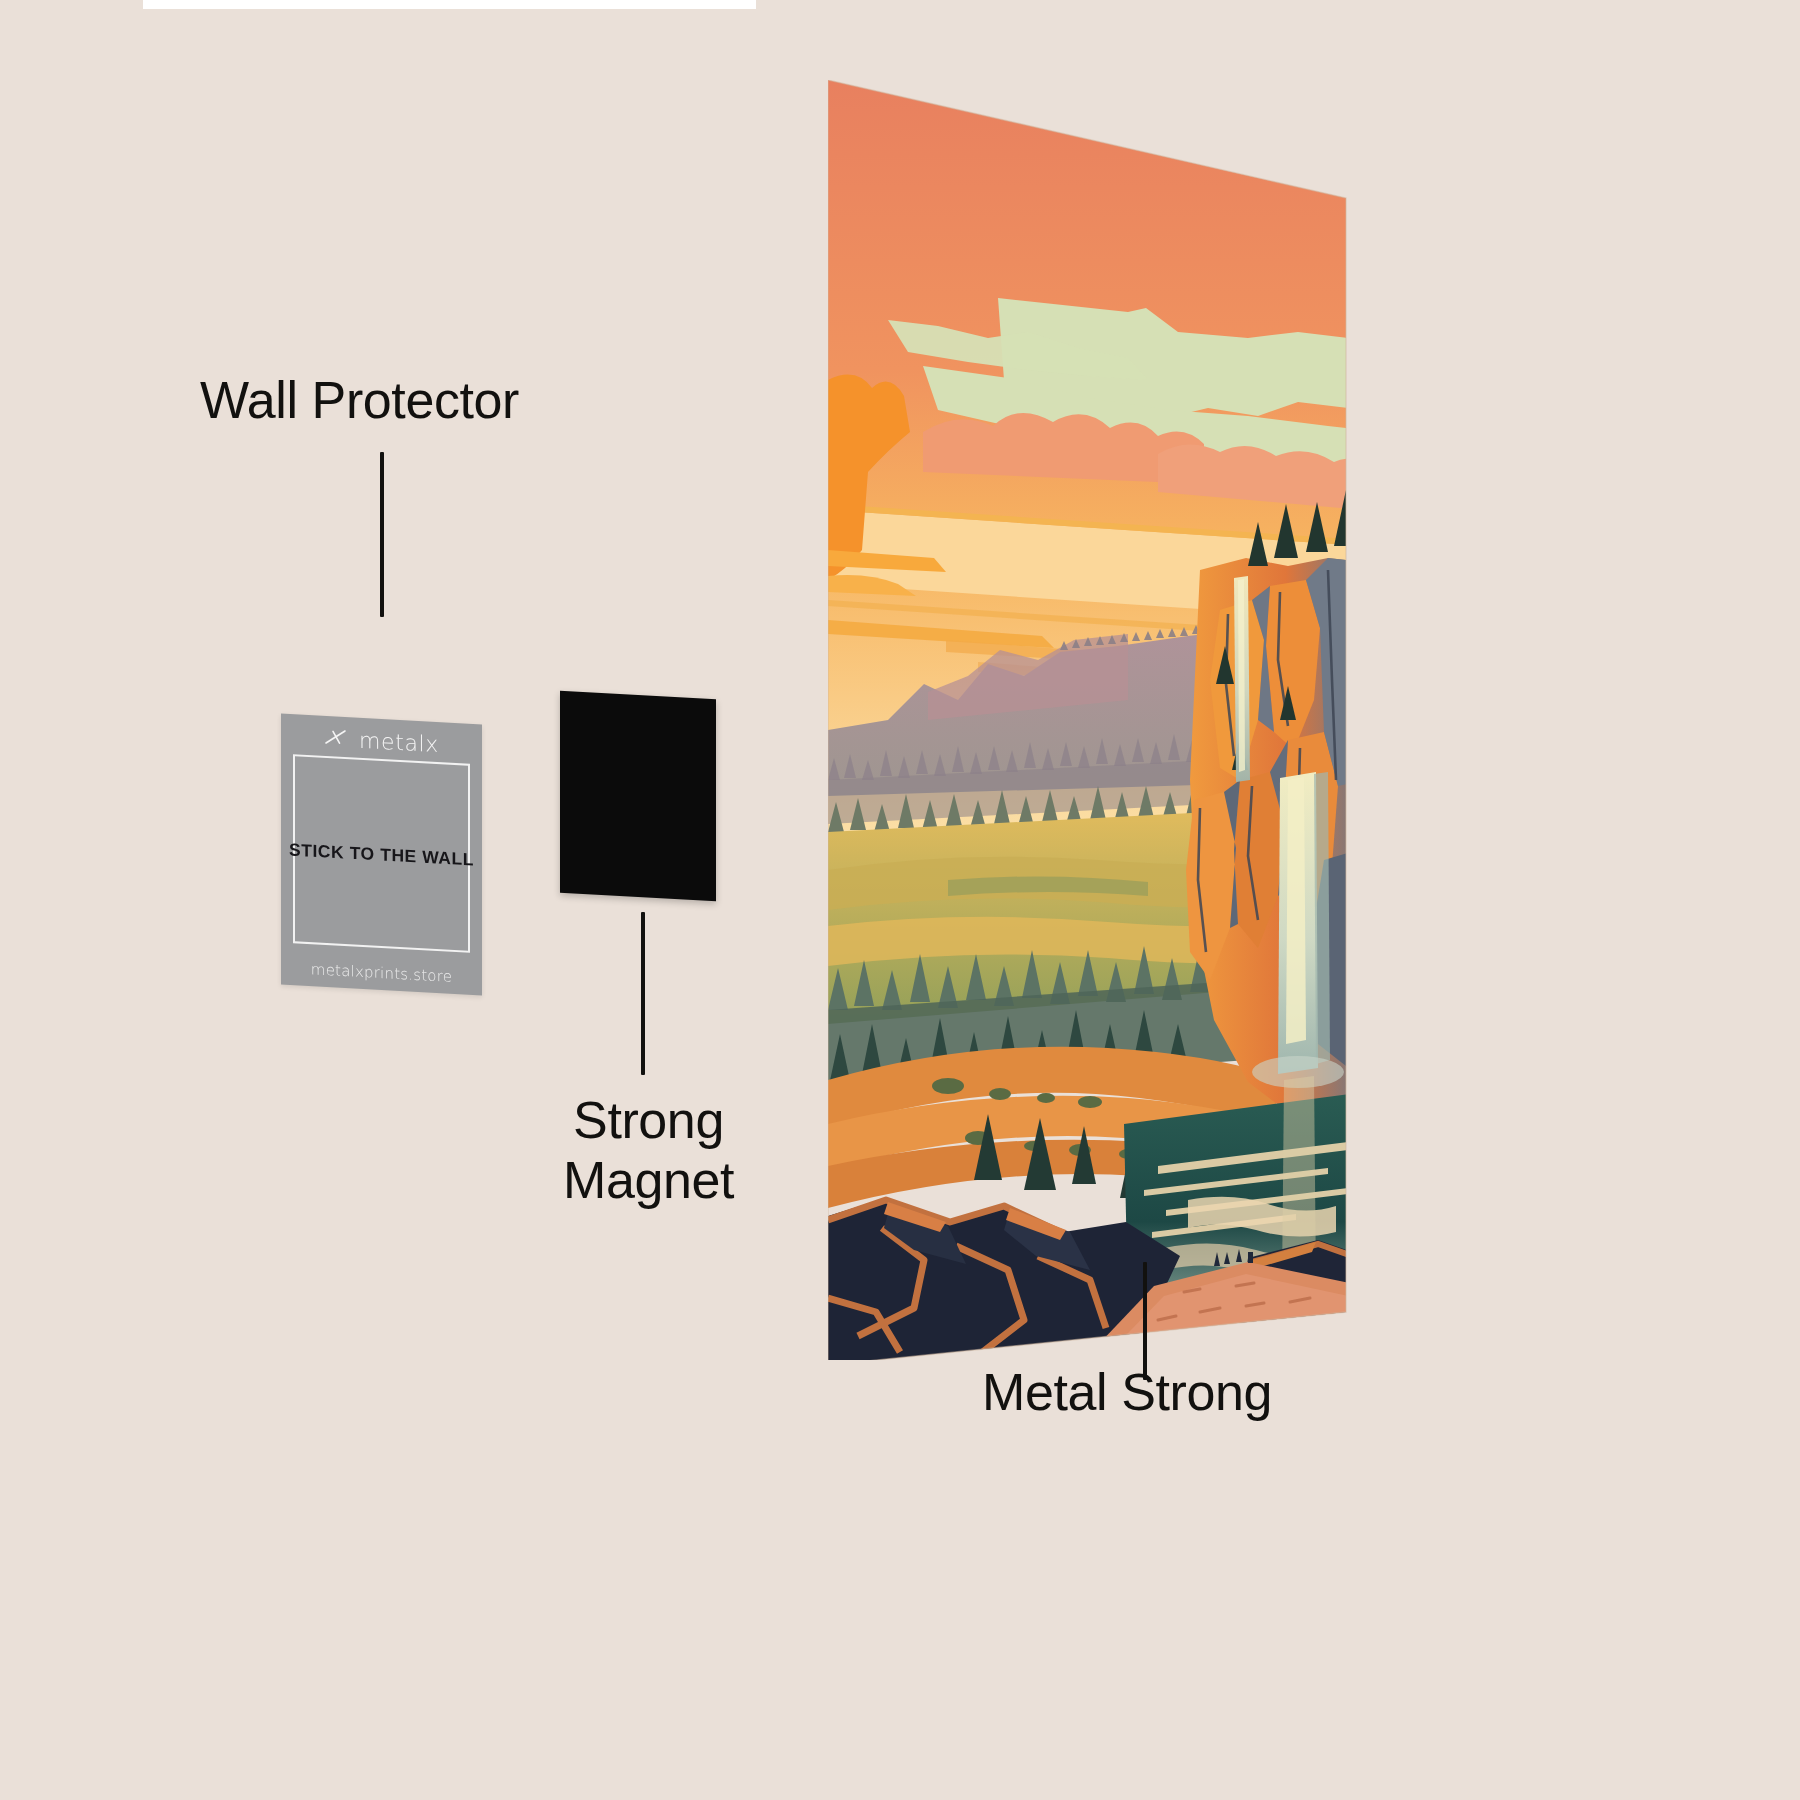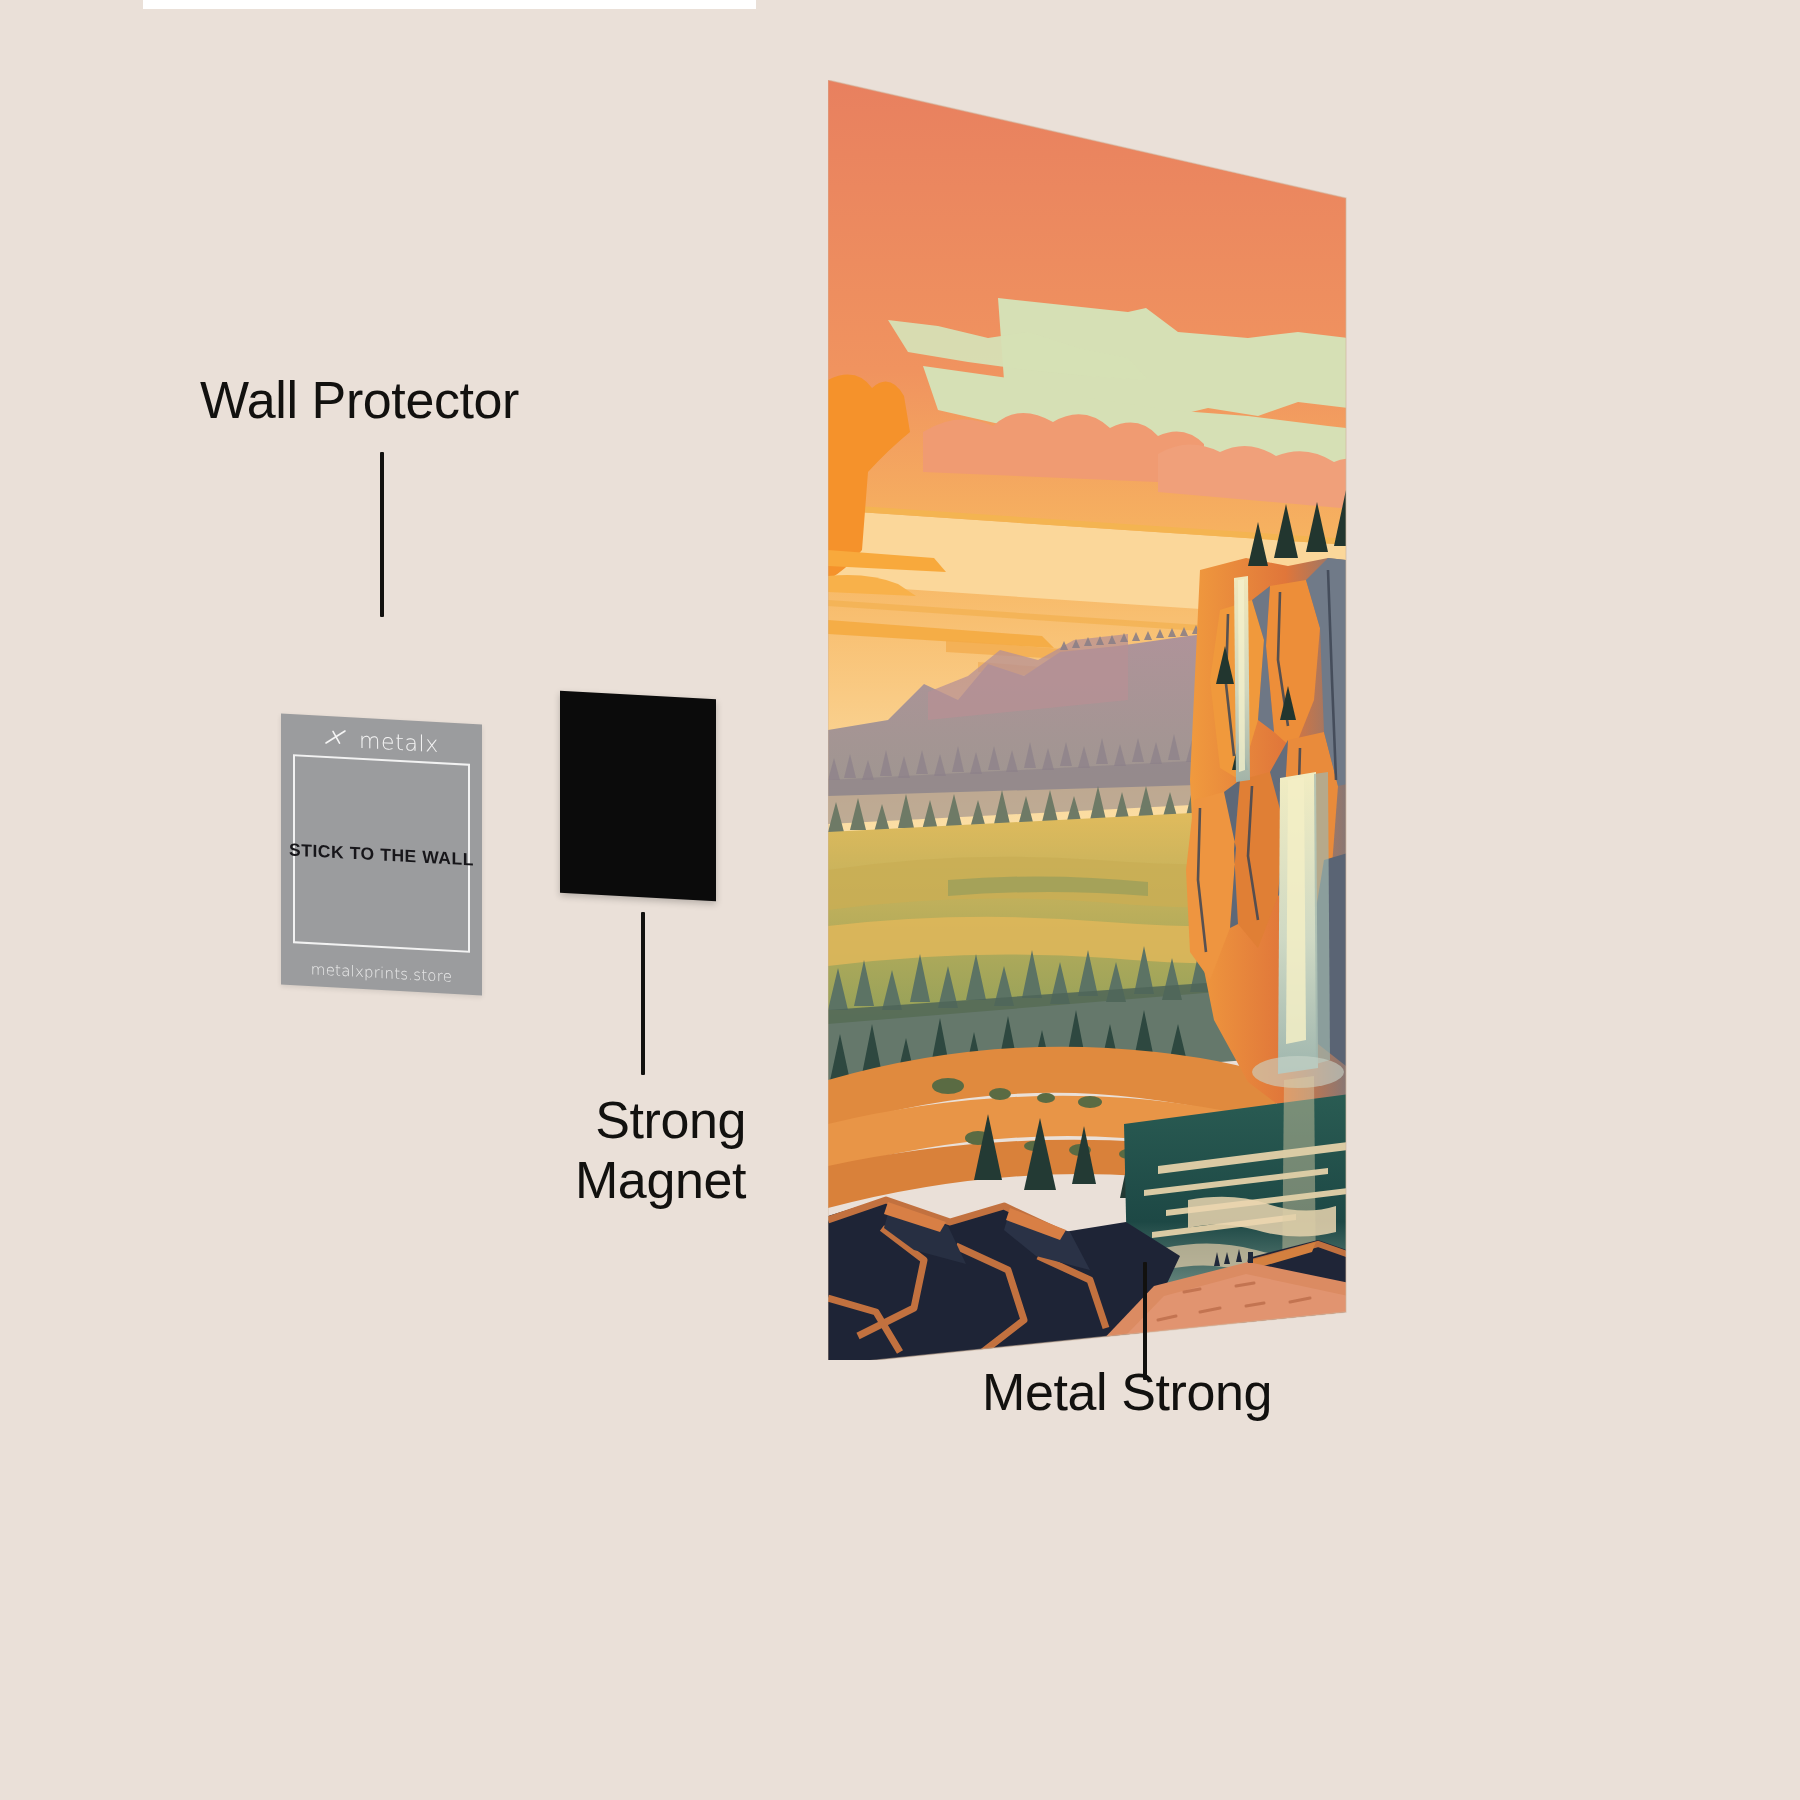--- a/index.html
+++ b/index.html
@@ -97,21 +97,21 @@
       </svg>
       <span class="logo-word">metalx</span>
     </div>
     <div class="inner-frame"></div>
     <div class="stick-text">STICK TO THE WALL</div>
     <div class="store-url">metalxprints.store</div>
   </div>
 
   <div class="magnet"></div>
   <div class="leader" style="left:641px;top:912px;height:163px;"></div>
-  <div class="callout-label" style="left:551px;top:1090px;text-align:right;width:195px;">Strong
+  <div class="callout-label" style="left:551px;top:1090px;text-align:center;width:195px;">Strong
 Magnet</div>
 
   <div class="poster-wrap">
     <svg class="poster-svg" viewBox="0 0 536 1280" preserveAspectRatio="none">
       <defs>
         <clipPath id="posterShape">
 
           <polygon points="0,0 518,118 518,1232 0,1285"></polygon>
         </clipPath>
         <linearGradient id="skyGrad" x1="0" y1="0" x2="0" y2="1">

